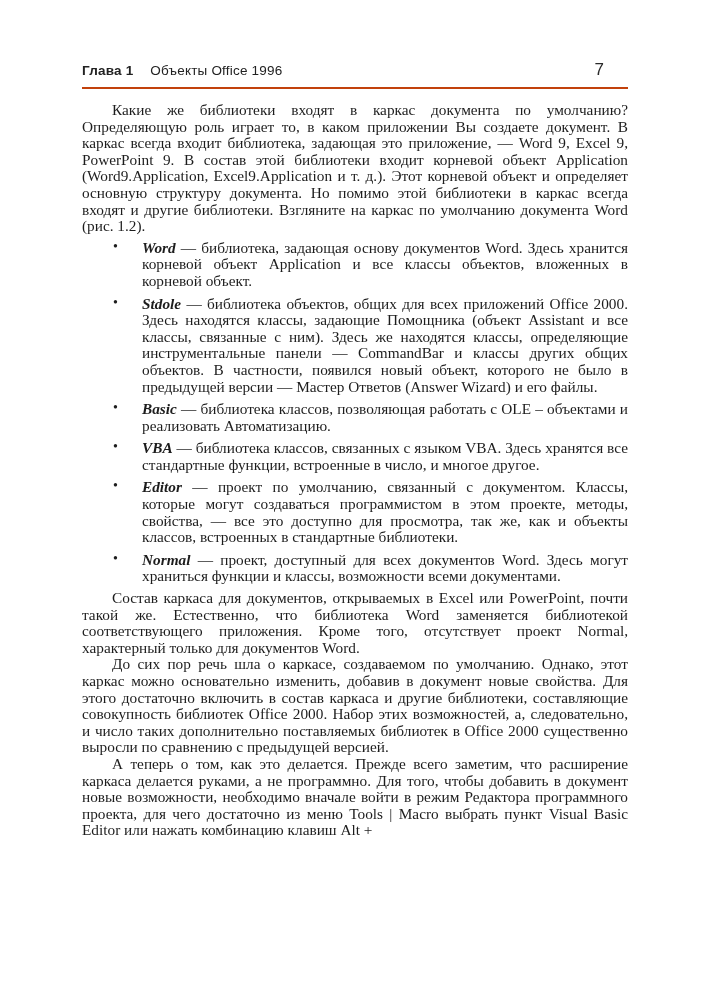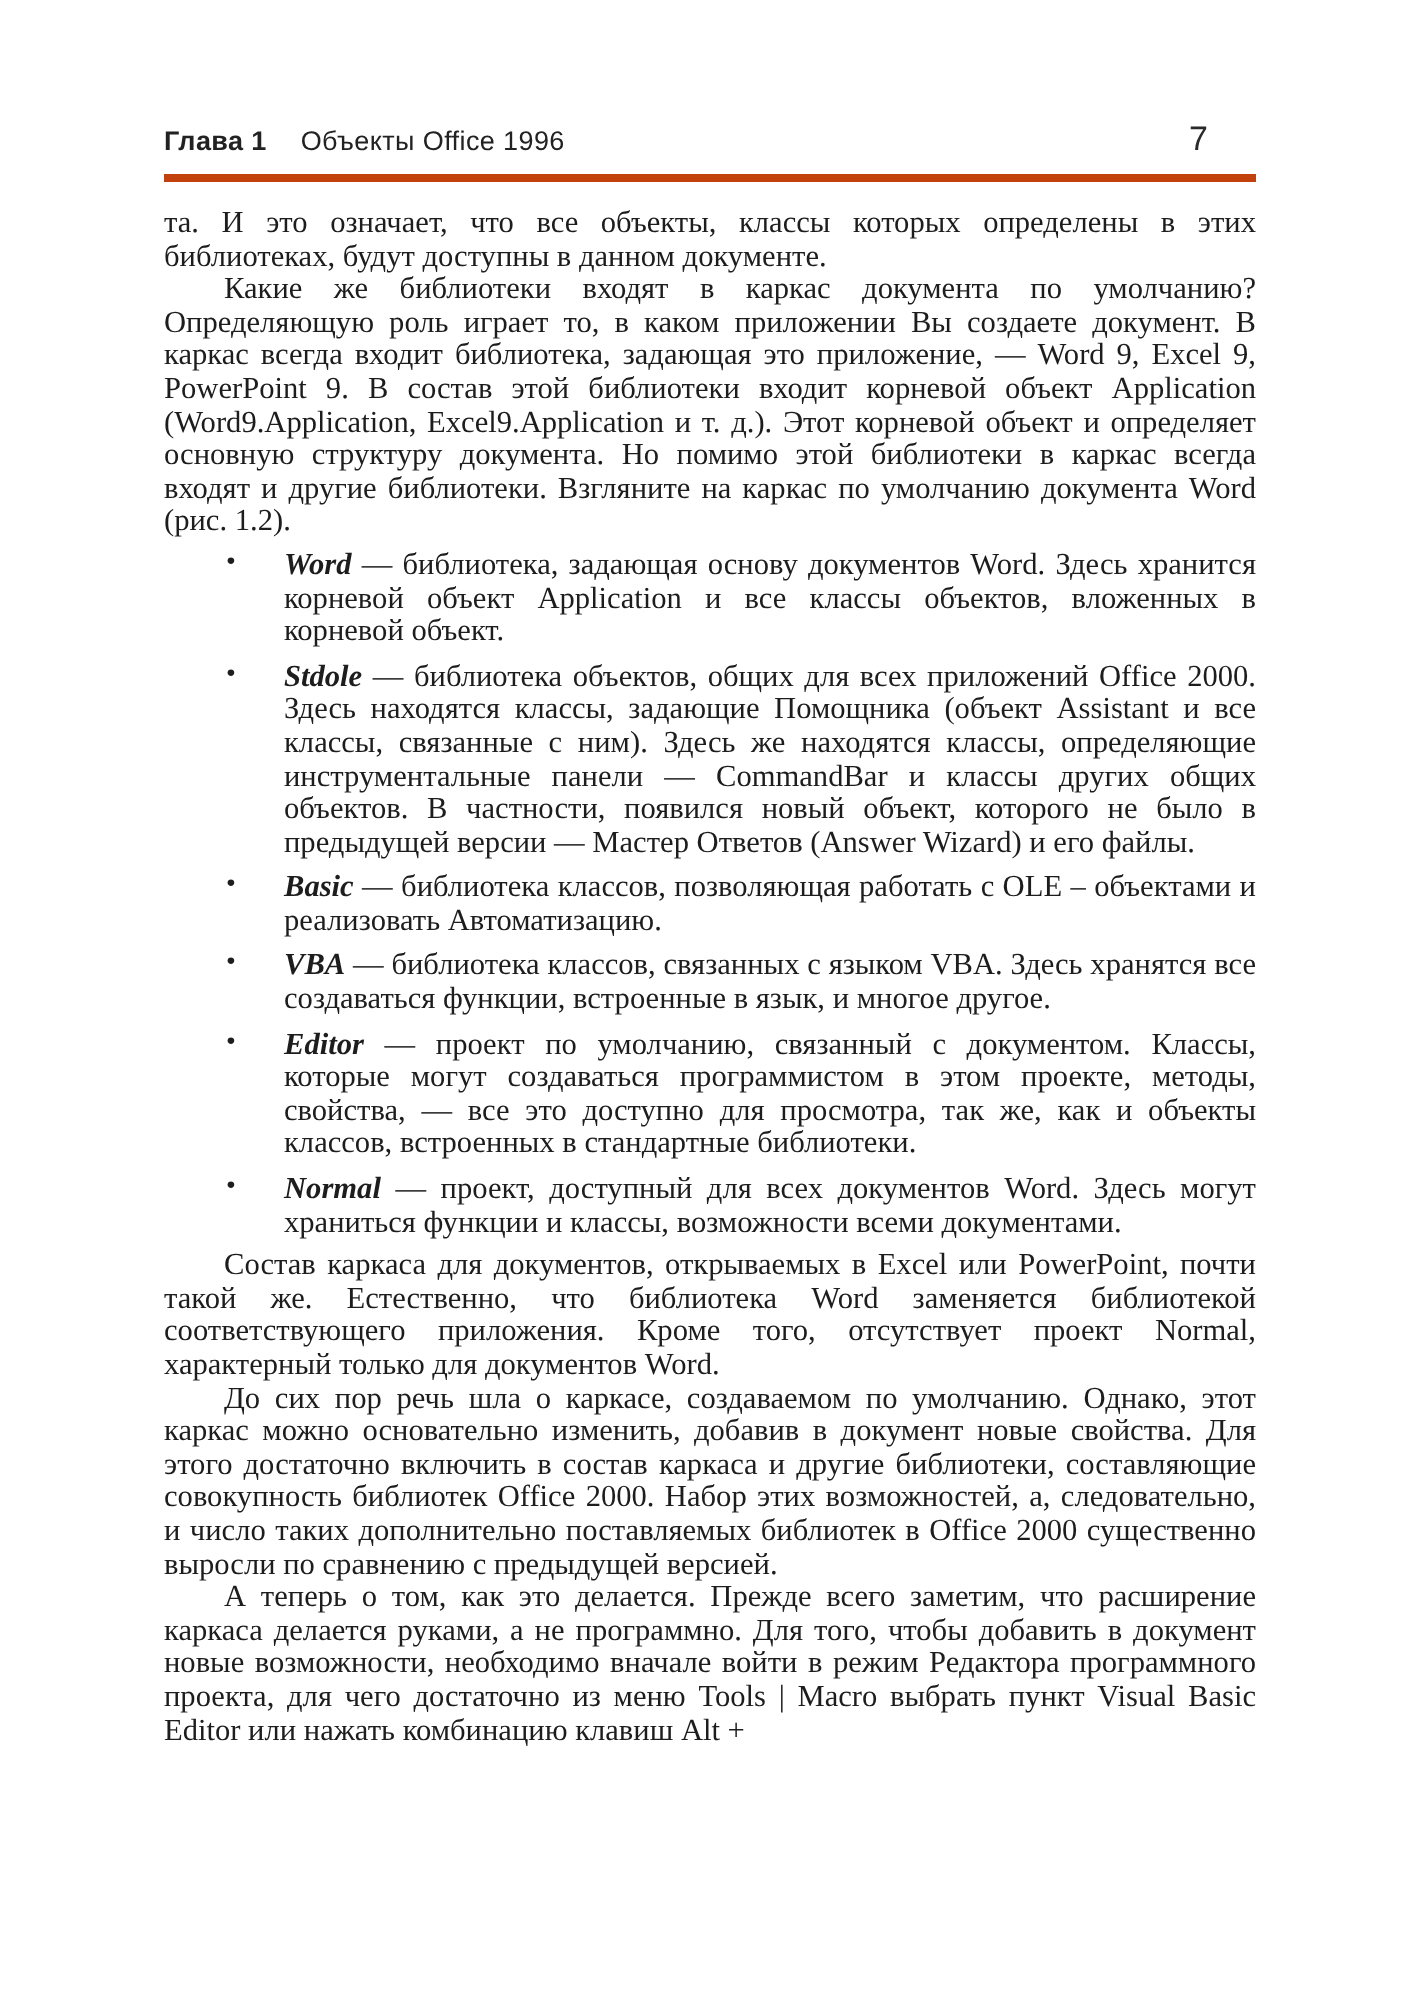--- a/index.html
+++ b/index.html
@@ -19,21 +19,21 @@
     top: 60px;
     width: 546px;
   }
   
   .runhead {
     display: flex;
     align-items: baseline;
     font-family: "Liberation Sans", sans-serif;
     font-size: 13.5px;
     color: #222222;
-    border-bottom: 4px solid #c2410c;
+    border-bottom: 2px solid #c2410c;
     padding-bottom: 7px;
   }
   .runhead .chapter-label { font-weight: bold; margin-right: 17px; letter-spacing: 0.2px; }
   .runhead .chapter-title { letter-spacing: 0.2px; }
   .runhead .page-number {
     margin-left: auto;
     margin-right: 24px;
     font-size: 17px;
     color: #2a2a2a;
   }
@@ -69,21 +69,20 @@
   <div class="inner">
 
     <div class="runhead">
       <span class="chapter-label">Глава 1</span>
       <span class="chapter-title">Объекты Office 1996</span>
       <span class="page-number">7</span>
     </div>
 
     <div class="bodytext">
 
-      <p class="continuation">та. И это означает, что все объекты, классы которых определены в этих библиотеках, будут доступны в данном документе.</p>
       <p>Какие же библиотеки входят в каркас документа по умолчанию? Определяющую роль играет то, в каком приложении Вы создаете документ. В каркас всегда входит библиотека, задающая это приложение, — Word 9, Excel 9, PowerPoint 9. В состав этой библиотеки входит корневой объект Application (Word9.Application, Excel9.Application и т. д.). Этот корневой объект и определяет основную структуру документа. Но помимо этой библиотеки в каркас всегда входят и другие библиотеки. Взгляните на каркас по умолчанию документа Word (рис. 1.2).</p>
 
       <ul class="booklist">
         <li>
           <span class="bullet">•</span>
           <span class="term">Word</span>
           <span>— библиотека, задающая основу документов Word. Здесь хранится корневой объект Application и все классы объектов, вложенных в корневой объект.</span>
         </li>
         <li>
           <span class="bullet">•</span>
@@ -91,21 +90,21 @@
           <span>— библиотека объектов, общих для всех приложений Office 2000. Здесь находятся классы, задающие Помощника (объект Assistant и все классы, связанные с ним). Здесь же находятся классы, определяющие инструментальные панели — CommandBar и классы других общих объектов. В частности, появился новый объект, которого не было в предыдущей версии — Мастер Ответов (Answer Wizard) и его файлы.</span>
         </li>
         <li>
           <span class="bullet">•</span>
           <span class="term">Basic</span>
           <span>— библиотека классов, позволяющая работать с OLE – объектами и реализовать Автоматизацию.</span>
         </li>
         <li>
           <span class="bullet">•</span>
           <span class="term">VBA</span>
-          <span>— библиотека классов, связанных с языком VBA. Здесь хранятся все создаваться функции, встроенные в язык, и многое другое.</span>
+          <span>— библиотека классов, связанных с языком VBA. Здесь хранятся все стандартные функции, встроенные в число, и многое другое.</span>
         </li>
         <li>
           <span class="bullet">•</span>
           <span class="term">Editor</span>
           <span>— проект по умолчанию, связанный с документом. Классы, которые могут создаваться программистом в этом проекте, методы, свойства, — все это доступно для просмотра, так же, как и объекты классов, встроенных в стандартные библиотеки.</span>
         </li>
         <li>
           <span class="bullet">•</span>
           <span class="term">Normal</span>
           <span>— проект, доступный для всех документов Word. Здесь могут храниться функции и классы, возможности всеми документами.</span>

